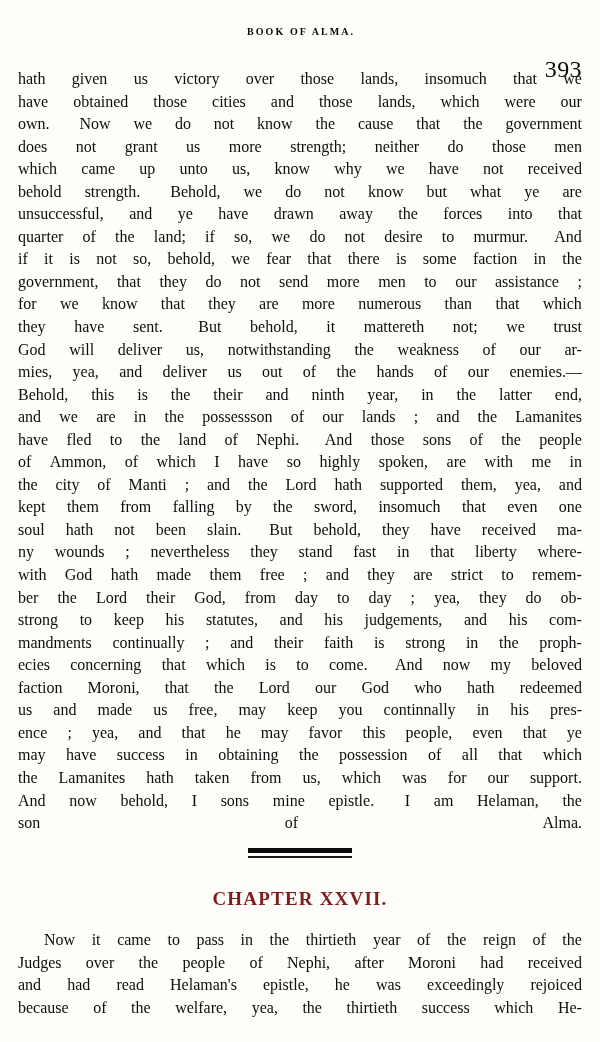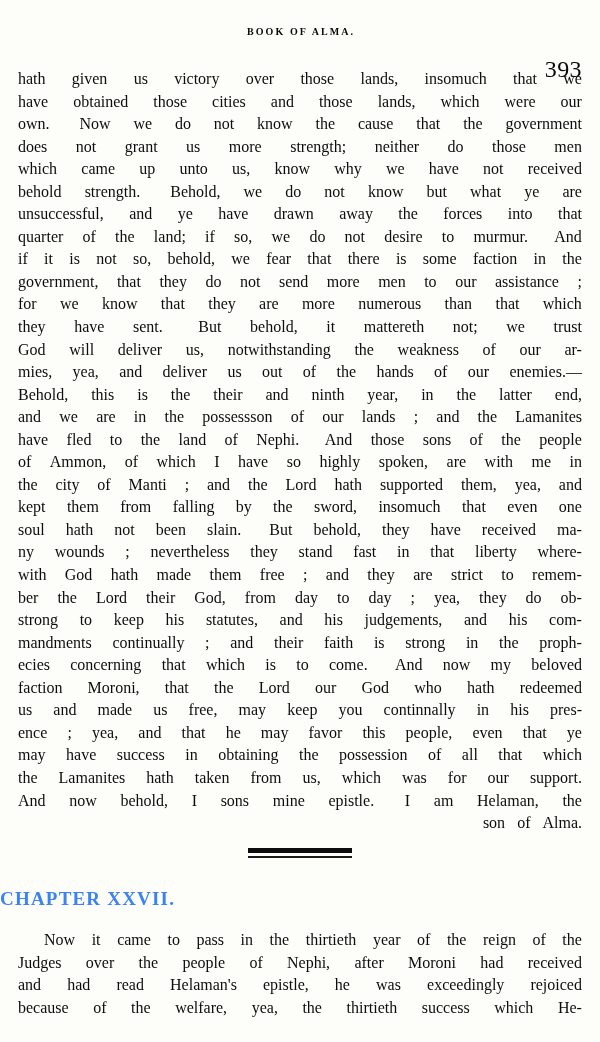--- a/index.html
+++ b/index.html
@@ -68,21 +68,21 @@
     line-height: 22.55px;
     font-size: 16px;
     white-space: pre;
     overflow: visible;
   }
   
   .line.just {
     justify-content: space-between;
   }
   .line.last {
-    justify-content: flex-end;
+    justify-content: space-between;
     gap: 12px;
   }
   .line .w {
     white-space: pre;
   }
   
   .line.indent .w:first-child {
     margin-left: 26px;
   }
 
@@ -103,25 +103,25 @@
     height: 1.6px;
     background: #1a1a1a;
   }
 
   
   .chapter-heading {
     position: absolute;
     top: 888px;
     left: 0;
     width: 600px;
-    text-align: left;
+    text-align: center;
     font-weight: bold;
     font-size: 19px;
     letter-spacing: 1.2px;
-    color: #3b82f6;
+    color: #7f1d1d;
   }
 
   
   .textblock.tail {
     position: absolute;
     top: 929px;
     left: 18px;
     width: 564px;
   }
 </style>

